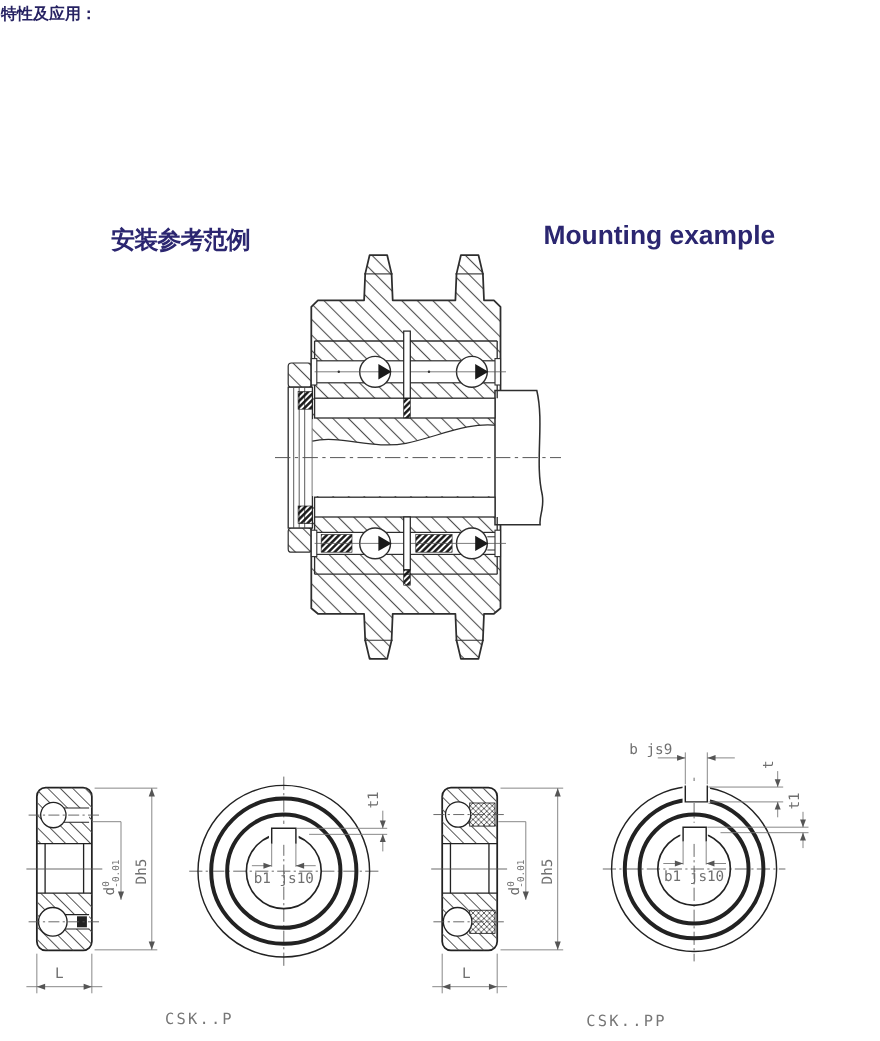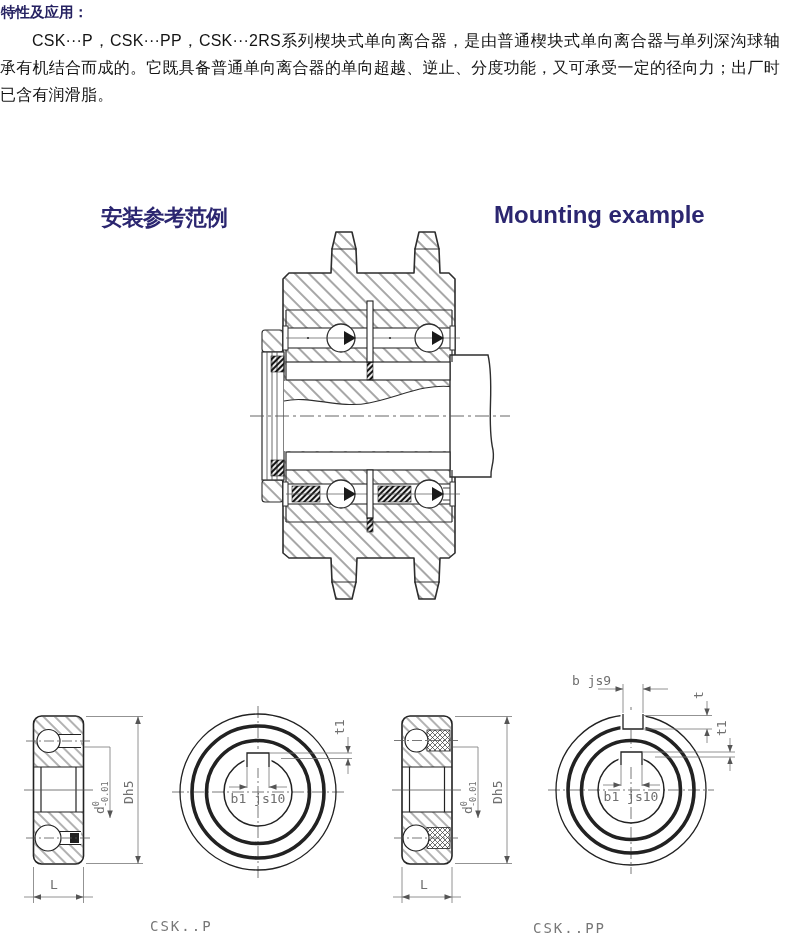--- a/index.html
+++ b/index.html
@@ -29,21 +29,20 @@
   .captxt{font-size:14px;letter-spacing:2px;fill:#777;}
 </style>
 </head>
 <body>
 
 <div class="page">
 
   <div class="sec-title">特性及应用：</div>
 
   <div class="intro">
-    <p>CSK···P，CSK···PP，CSK···2RS系列楔块式单向离合器，是由普通楔块式单向离合器与单列深沟球轴承有机结合而成的。它既具备普通单向离合器的单向超越、逆止、分度功能，又可承受一定的径向力；出厂时已含有润滑脂。</p>
   </div>
 
   <div class="hd-zh">安装参考范例</div>
   <div class="hd-en">Mounting example</div>
 
   <svg class="mounting-svg" width="285" height="390" viewBox="240 224 285 390" xmlns="http://www.w3.org/2000/svg">
     <defs>
       <pattern id="pm-h" patternUnits="userSpaceOnUse" width="10" height="10" patternTransform="rotate(-45)">
         <line x1="5" y1="0" x2="5" y2="10" stroke="#505050" stroke-width="1"></line>
       </pattern>

